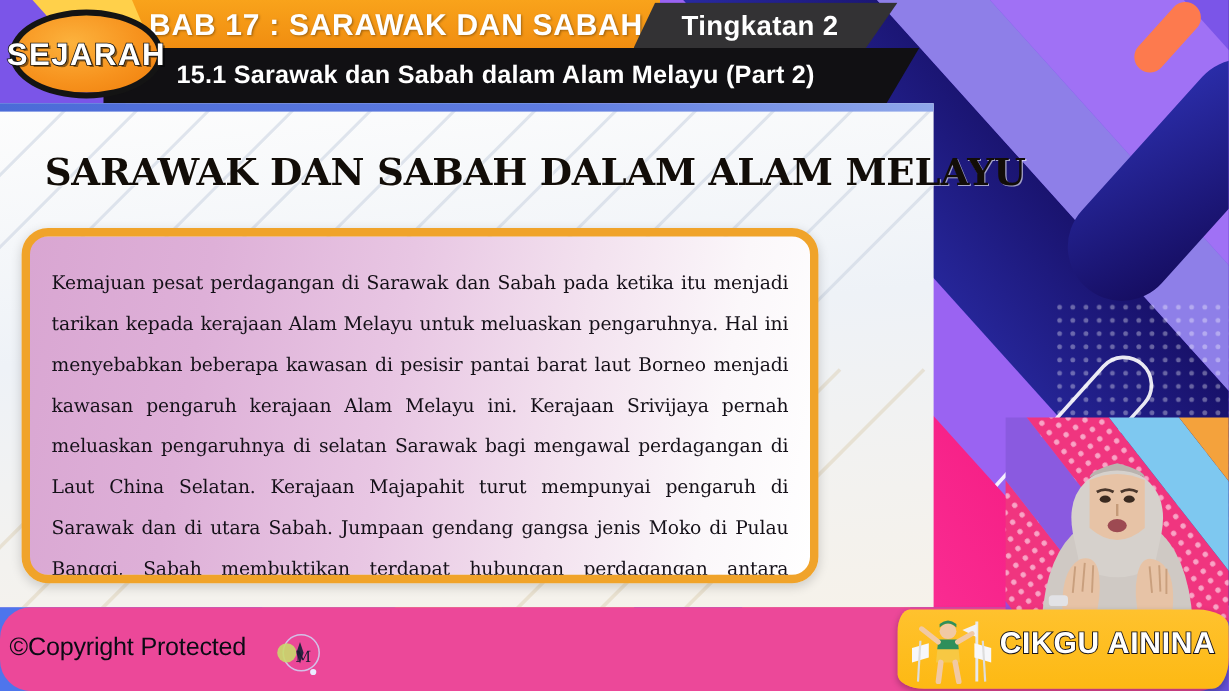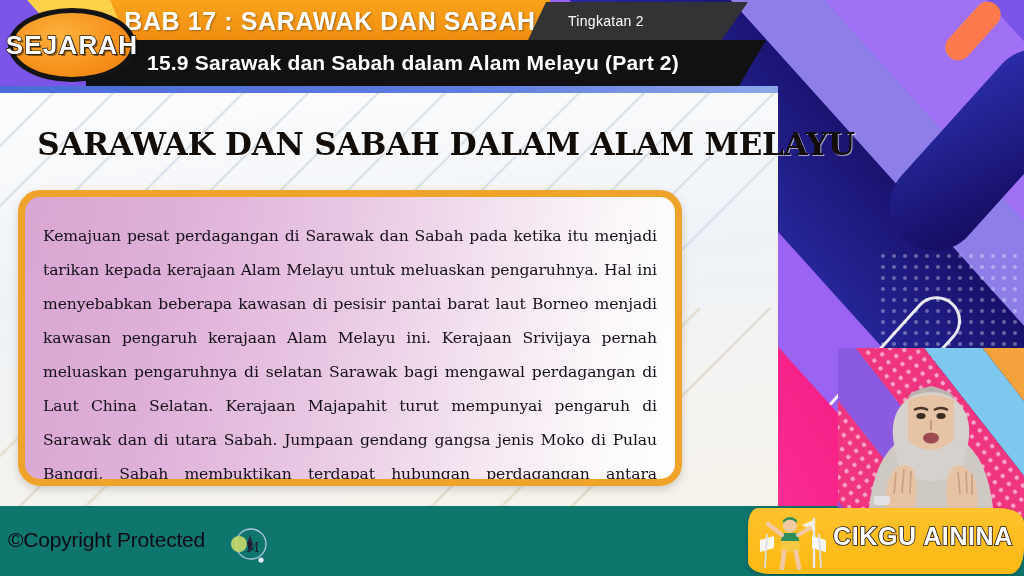--- a/index.html
+++ b/index.html
@@ -39,21 +39,21 @@
     color:#fff; font-size:25px; font-weight:bold; letter-spacing:.6px;
     text-shadow:1px 1px 2px rgba(0,0,0,.35);
   }
   #ting-banner {
     position:absolute; left:528px; top:2px; width:220px; height:38px;
     background:#333234;
     clip-path:polygon(18px 0,100% 0,88% 100%,0 100%);
     display:flex; align-items:center;
   }
   #ting-banner span {
-    color:#fff; font-size:14px; font-weight:normal; margin-left:40px; letter-spacing:.3px;
+    color:#fff; font-size:23px; font-weight:bold; margin-left:40px; letter-spacing:.3px;
   }
   #sub-banner {
     position:absolute; left:86px; top:40px; width:680px; height:46px;
     background:#111013;
     clip-path:polygon(0 0,100% 0,96% 100%,0 100%);
     display:flex; align-items:center; justify-content:center;
   }
   #sub-banner span {
     color:#fff; font-size:21px; font-weight:bold; letter-spacing:.2px;
     padding-right:26px;
@@ -93,21 +93,21 @@
   #body-text {
     font-family:"DejaVu Serif", serif;
     font-size:15.6px; line-height:34px; color:#141018;
     text-align:justify; text-justify:inter-word;
     letter-spacing:-.1px;
   }
 
   
   #bottom-bar {
     position:absolute; left:0; top:506px; width:1024px; height:70px; z-index:7;
-    overflow:hidden; background:#0f766e;
+    overflow:hidden; background:#ec4899;border-radius:26px;
   }
   #copyright {
     position:absolute; left:8px; top:22px;
     font-size:21px; color:#0b0b14; letter-spacing:-.2px;
   }
   #wm-icon {
     position:absolute; left:228px; top:524px; width:42px; height:42px; z-index:8;
   }
 
   
@@ -237,21 +237,21 @@
 
   <div id="bab-banner">
     <span>BAB 17 : SARAWAK DAN SABAH</span>
   </div>
 
   <div id="ting-banner">
     <span>Tingkatan 2</span>
   </div>
 
   <div id="sub-banner">
-    <span>15.9 Sarawak dan Sabah dalam Alam Melayu (Part 2)</span>
+    <span>15.1 Sarawak dan Sabah dalam Alam Melayu (Part 2)</span>
   </div>
 
   <div id="logo-badge">
     <span>SEJARAH</span>
   </div>
 </div>
 
 <div id="slide-title">
   <span>SARAWAK DAN SABAH DALAM ALAM MELAYU</span>
 </div>

